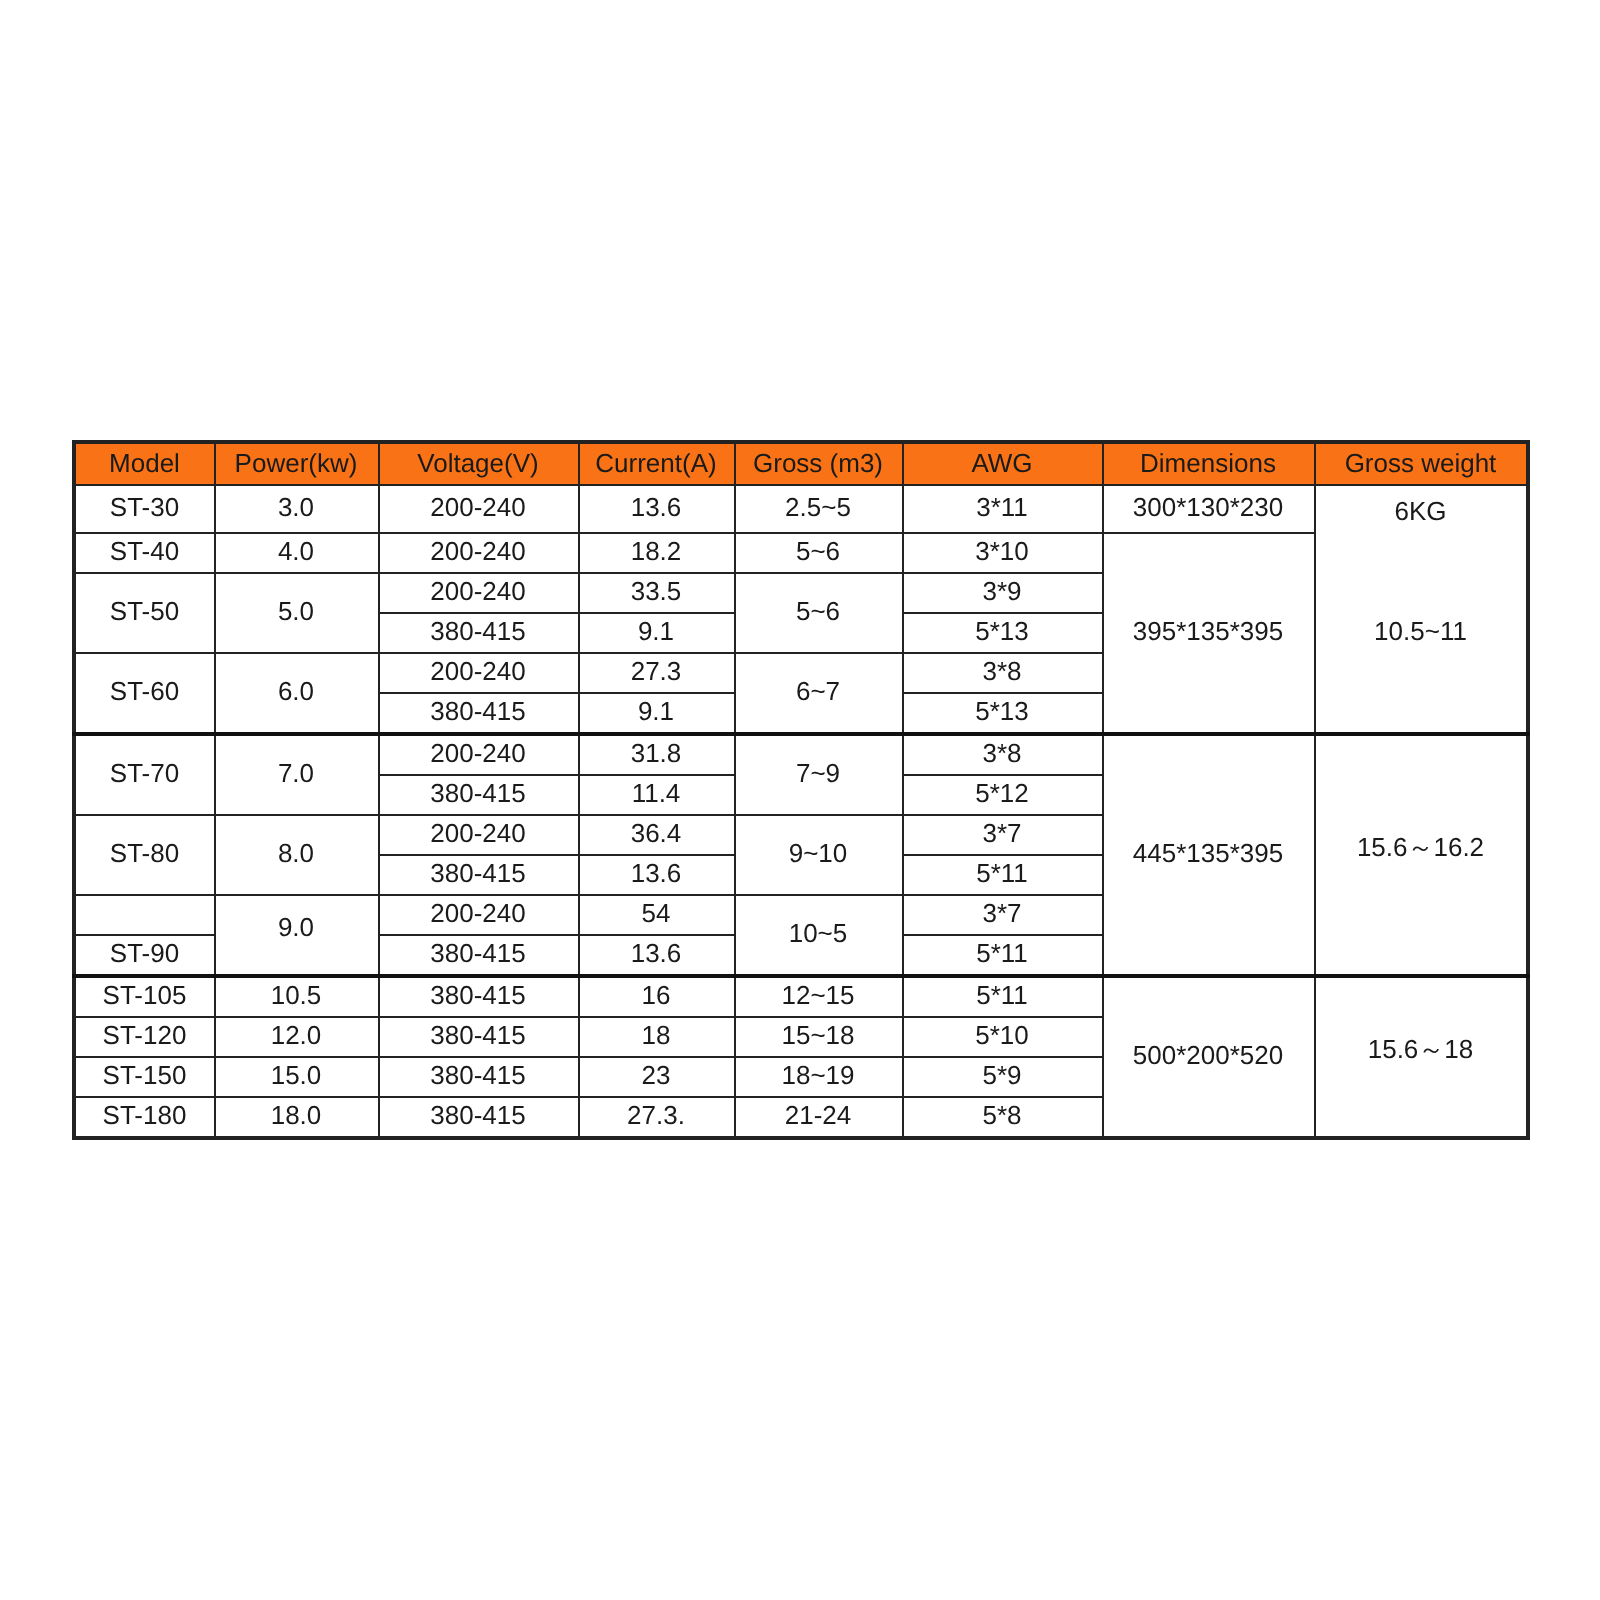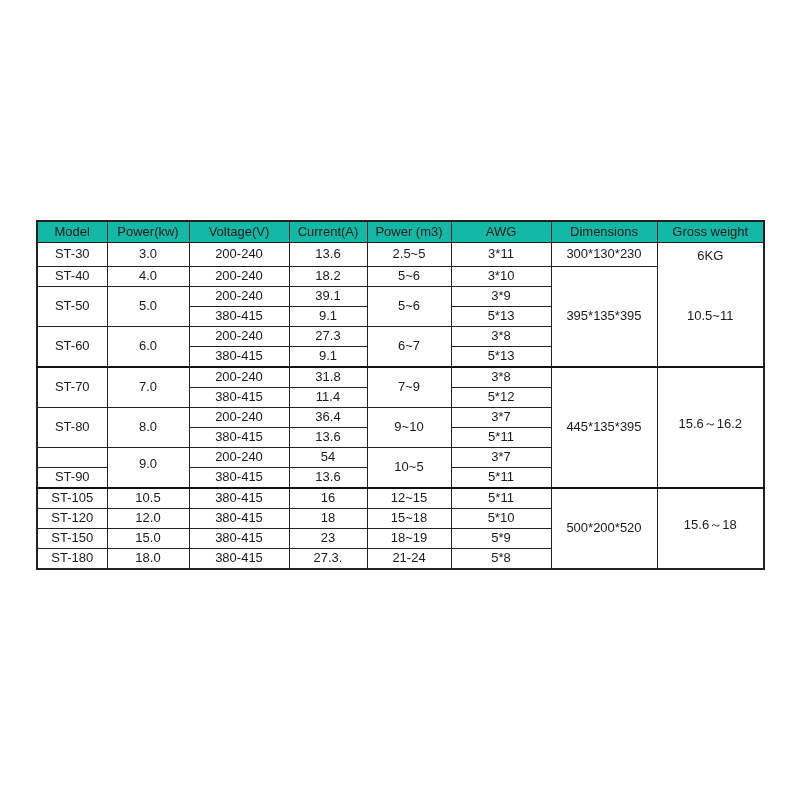--- a/index.html
+++ b/index.html
@@ -15,21 +15,21 @@
   table.spec col.c-volt  { width: 100px; }
   table.spec col.c-cur   { width: 78px; }
   table.spec col.c-room  { width: 84px; }
   table.spec col.c-awg   { width: 100px; }
   table.spec col.c-dim   { width: 106px; }
   table.spec col.c-gw    { width: 107px; }
   table.spec th, table.spec td {
     border: 1.5px solid #222; text-align: center; vertical-align: middle;
     padding: 0; font-size: 13px; line-height: 18px; height: 19px; white-space: nowrap;
   }
-  table.spec th { background: #14b8a6; font-weight: normal; font-size: 13px; height: 20px; }
+  table.spec th { background: #f97316; font-weight: normal; font-size: 13px; height: 20px; }
   table.spec td.gw-nobottom { border-bottom: none; vertical-align: top; padding-top: 4px; }
   table.spec td.gw-notop { border-top: none; }
   table.spec tr.group-start td { border-top: 2px solid #111; }
   table.spec td.valign-up { vertical-align: middle; padding-bottom: 6px; }
 </style>
 </head>
 <body>
 
 <table class="spec">
   <colgroup>
@@ -41,21 +41,21 @@
       <col class="c-awg">
       <col class="c-dim">
       <col class="c-gw">
   </colgroup>
   <thead>
     <tr>
       <th>Model</th>
       <th>Power(kw)</th>
       <th>Voltage(V)</th>
       <th>Current(A)</th>
-      <th>Power (m3)</th>
+      <th>Gross (m3)</th>
       <th>AWG</th>
       <th>Dimensions</th>
       <th>Gross weight</th>
     </tr>
   </thead>
   <tbody>
 
     <tr>
       <td>ST-30</td>
       <td>3.0</td>
@@ -75,21 +75,21 @@
       <td>5~6</td>
       <td>3*10</td>
       <td rowspan="5">395*135*395</td>
       <td rowspan="5" class="gw-notop">10.5~11</td>
     </tr>
 
     <tr>
       <td rowspan="2">ST-50</td>
       <td rowspan="2">5.0</td>
       <td>200-240</td>
-      <td>39.1</td>
+      <td>33.5</td>
       <td rowspan="2">5~6</td>
       <td>3*9</td>
     </tr>
     <tr>
       <td>380-415</td>
       <td>9.1</td>
       <td>5*13</td>
     </tr>
 
     <tr>

